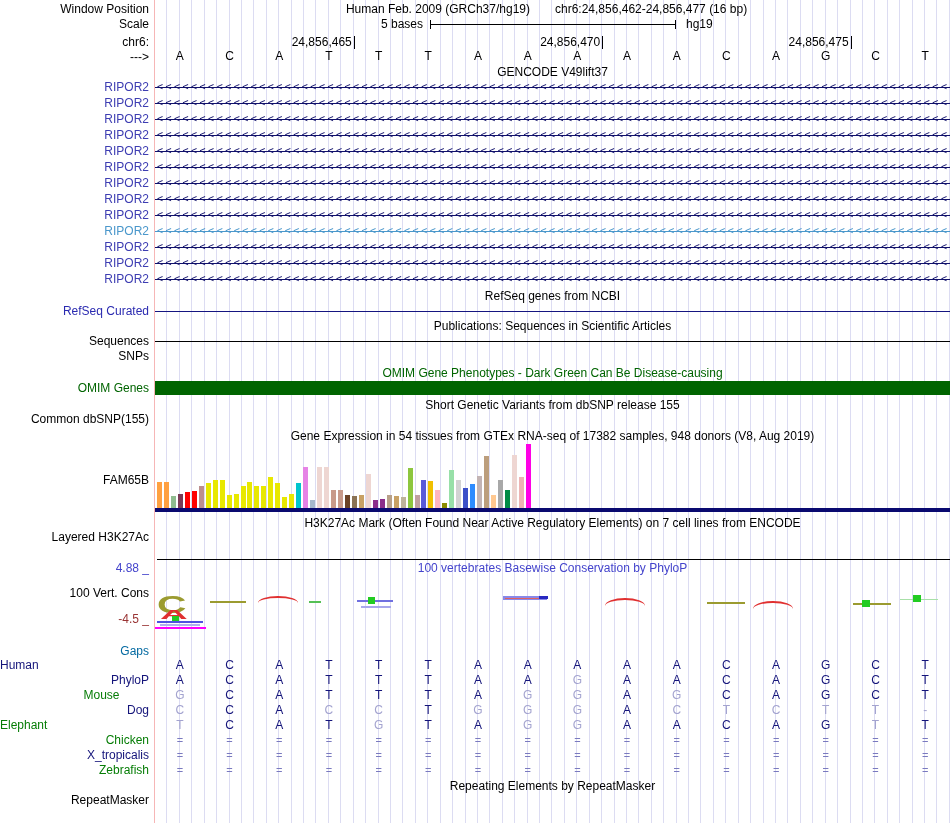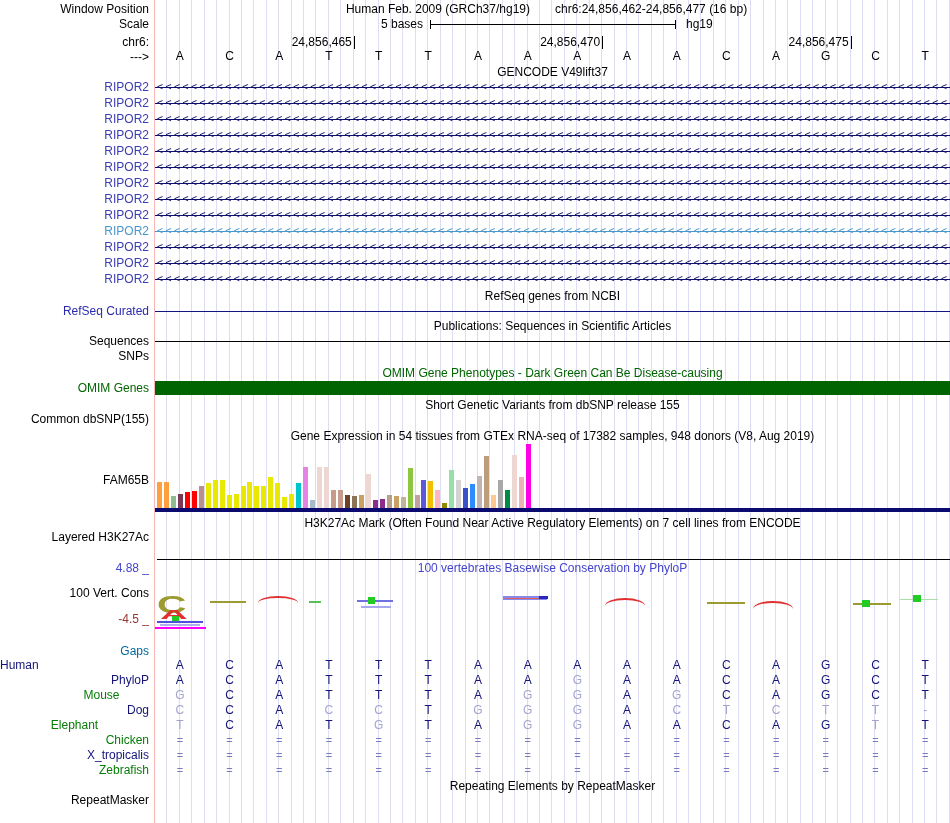--- a/index.html
+++ b/index.html
@@ -317,21 +317,21 @@
         <div class="abs" style="left: 347.812px; top: 0px; width: 49.6875px; height: 13px; font-size: 12px; line-height: 13px; text-align: center; color: rgb(163, 163, 207);">G</div>
         <div class="abs" style="left: 397.5px; top: 0px; width: 49.6875px; height: 13px; font-size: 12px; line-height: 13px; text-align: center; color: rgb(163, 163, 207);">G</div>
         <div class="abs" style="left: 447.188px; top: 0px; width: 49.6875px; height: 13px; font-size: 12px; line-height: 13px; text-align: center; color: rgb(20, 20, 122);">A</div>
         <div class="abs" style="left: 496.875px; top: 0px; width: 49.6875px; height: 13px; font-size: 12px; line-height: 13px; text-align: center; color: rgb(163, 163, 207);">C</div>
         <div class="abs" style="left: 546.562px; top: 0px; width: 49.6875px; height: 13px; font-size: 12px; line-height: 13px; text-align: center; color: rgb(163, 163, 207);">T</div>
         <div class="abs" style="left: 596.25px; top: 0px; width: 49.6875px; height: 13px; font-size: 12px; line-height: 13px; text-align: center; color: rgb(163, 163, 207);">C</div>
         <div class="abs" style="left: 645.938px; top: 0px; width: 49.6875px; height: 13px; font-size: 12px; line-height: 13px; text-align: center; color: rgb(163, 163, 207);">T</div>
         <div class="abs" style="left: 695.625px; top: 0px; width: 49.6875px; height: 13px; font-size: 12px; line-height: 13px; text-align: center; color: rgb(163, 163, 207);">T</div>
         <div class="abs" style="left: 745.312px; top: 0px; width: 49.6875px; height: 13px; font-size: 12px; line-height: 13px; text-align: center; color: rgb(163, 163, 207);">-</div>
       </div>
-      <div class="abs" style="left: 0px; top: 719px; width: 149px; height: 13px; font-size: 12px; line-height: 13px; text-align: center; color: rgb(6, 125, 6);">Elephant</div>
+      <div class="abs" style="left: 0px; top: 719px; width: 149px; height: 13px; font-size: 12px; line-height: 13px; text-align: left; color: rgb(6, 125, 6);">Elephant</div>
       <div class="abs" style="left: 155px; top: 719px; width: 795px; height: 13px;">
         <div class="abs" style="left: 0px; top: 0px; width: 49.6875px; height: 13px; font-size: 12px; line-height: 13px; text-align: center; color: rgb(163, 163, 207);">T</div>
         <div class="abs" style="left: 49.6875px; top: 0px; width: 49.6875px; height: 13px; font-size: 12px; line-height: 13px; text-align: center; color: rgb(20, 20, 122);">C</div>
         <div class="abs" style="left: 99.375px; top: 0px; width: 49.6875px; height: 13px; font-size: 12px; line-height: 13px; text-align: center; color: rgb(20, 20, 122);">A</div>
         <div class="abs" style="left: 149.062px; top: 0px; width: 49.6875px; height: 13px; font-size: 12px; line-height: 13px; text-align: center; color: rgb(20, 20, 122);">T</div>
         <div class="abs" style="left: 198.75px; top: 0px; width: 49.6875px; height: 13px; font-size: 12px; line-height: 13px; text-align: center; color: rgb(163, 163, 207);">G</div>
         <div class="abs" style="left: 248.438px; top: 0px; width: 49.6875px; height: 13px; font-size: 12px; line-height: 13px; text-align: center; color: rgb(20, 20, 122);">T</div>
         <div class="abs" style="left: 298.125px; top: 0px; width: 49.6875px; height: 13px; font-size: 12px; line-height: 13px; text-align: center; color: rgb(20, 20, 122);">A</div>
         <div class="abs" style="left: 347.812px; top: 0px; width: 49.6875px; height: 13px; font-size: 12px; line-height: 13px; text-align: center; color: rgb(163, 163, 207);">G</div>
         <div class="abs" style="left: 397.5px; top: 0px; width: 49.6875px; height: 13px; font-size: 12px; line-height: 13px; text-align: center; color: rgb(163, 163, 207);">G</div>

